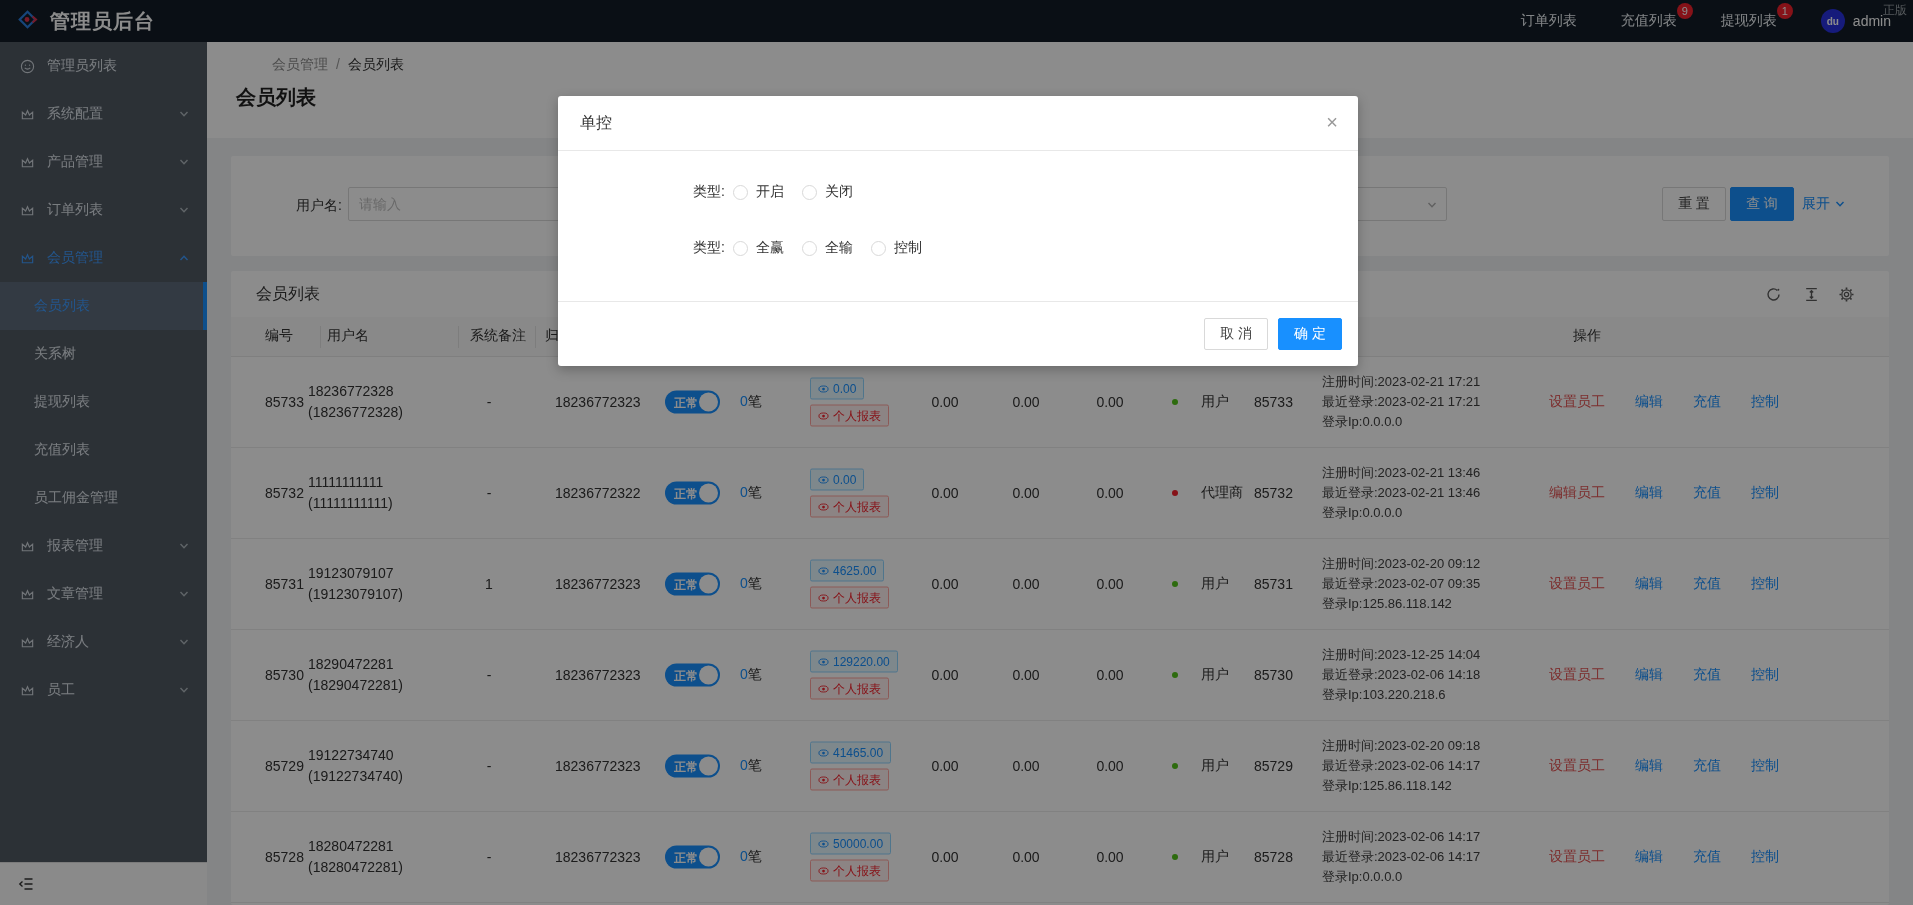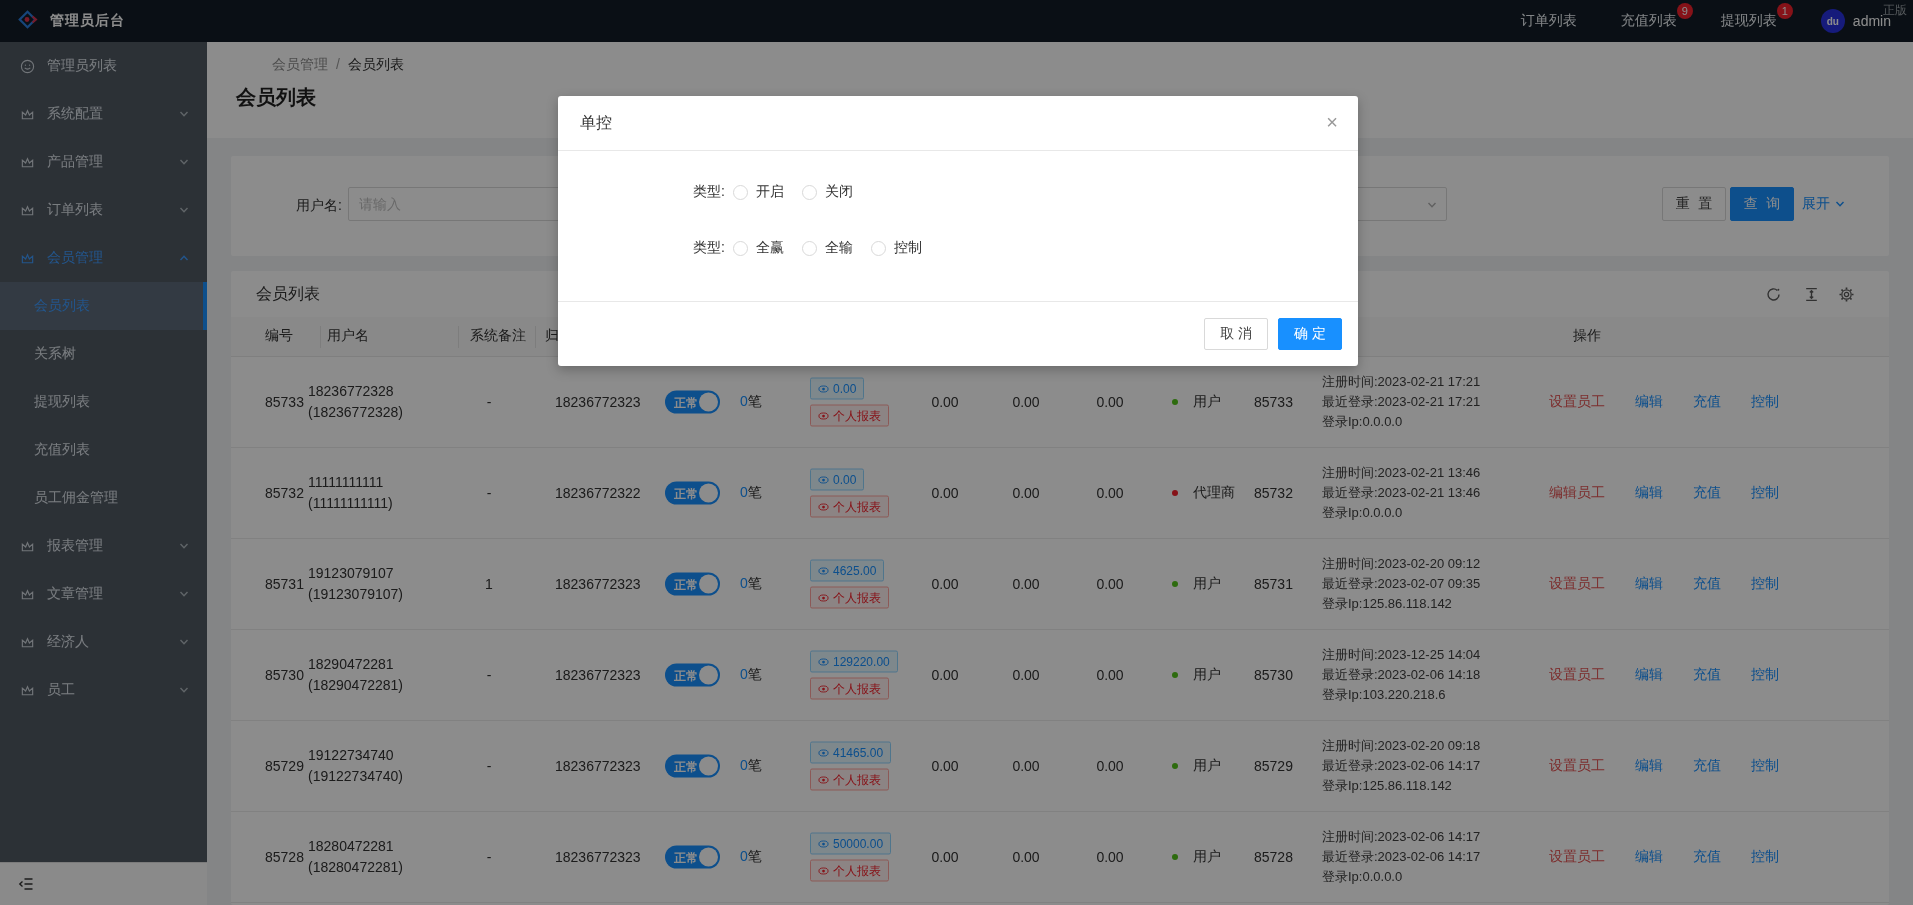--- a/index.html
+++ b/index.html
@@ -2,21 +2,21 @@
 <html style="--accent: #1890ff; --danger: #f5222d; --red-link: #e25454; --navbar-bg: #131d27; --sidebar-bg: #515a63;"><head>
 <meta charset="utf-8">
 <style>
   * { margin:0; padding:0; box-sizing:border-box; }
   html,body { width:1913px; height:905px; overflow:hidden; }
   body { font-family:"Liberation Sans","DejaVu Sans",sans-serif; background:#f0f2f5; position:relative; font-size:14px; color:#333; }
 
   
   .navbar { position:absolute; left:0; top:0; width:1913px; height:42px; background:var(--navbar-bg,#131d27); display:flex; align-items:center; z-index:10; }
   .logo { display:flex; align-items:center; gap:10px; padding-left:16px; }
-  .logo-text { color:#fff; font-size:14px; font-weight:bold; letter-spacing:1px; }
+  .logo-text { color:#fff; font-size:20px; font-weight:bold; letter-spacing:1px; }
   .nav-right { position:absolute; right:22px; top:0; height:42px; display:flex; align-items:center; gap:44px; }
   .nav-item { position:relative; color:#eef2f6; font-size:14px; cursor:pointer; }
   .badge { position:absolute; top:-9px; right:-16px; min-width:16px; height:16px; border-radius:8px; background:var(--danger,#f5222d); color:#fff; font-size:11px; line-height:16px; text-align:center; padding:0 3px; }
   .user-wrap { display:flex; align-items:center; gap:8px; }
   .avatar { width:24px; height:24px; border-radius:50%; background:#2932e1; color:#fff; font-size:10px; font-weight:bold; display:flex; align-items:center; justify-content:center; }
   .admin-name { color:#fff; font-size:14px; }
   .watermark { position:absolute; top:2px; right:6px; font-size:12px; color:#9aa0a6; z-index:11; }
 
   
   .sidebar { position:absolute; left:0; top:42px; width:207px; height:820px; background:var(--sidebar-bg,#515a63); z-index:5; }
@@ -39,21 +39,21 @@
   .bc-current { color:#333; }
   .page-title { position:absolute; left:29px; top:42px; font-size:20px; font-weight:bold; color:#1f1f1f; }
 
   
   .filter-card { position:absolute; left:231px; top:156px; width:1658px; height:100px; background:#fff; border-radius:2px; }
   .f-label { position:absolute; left:45px; top:41px; width:66px; text-align:right; color:#333; }
   .f-input { position:absolute; left:117px; top:31px; width:300px; height:34px; border:1px solid #d9d9d9; border-radius:2px; padding:0 10px; font-size:14px; color:#333; outline:none; font-family:inherit; }
   .f-input::placeholder { color:#bfbfbf; }
   .f-select { position:absolute; left:994px; top:31px; width:222px; height:34px; border:1px solid #d9d9d9; border-radius:2px; background:#fff; cursor:pointer; }
   .f-select .sel-chev { position:absolute; right:9px; top:12px; width:10px; height:10px; color:#b0b0b0; display:inline-flex; }
-  .btn { height:34px; border-radius:2px; font-size:14px; cursor:pointer; font-family:Liberation Mono, monospace; }
+  .btn { height:34px; border-radius:2px; font-size:14px; cursor:pointer; font-family:Liberation Serif, serif; }
   .btn-default { position:absolute; left:1431px; top:31px; width:64px; background:#fff; border:1px solid #d9d9d9; color:#444; }
   .btn-primary { position:absolute; left:1499px; top:31px; width:64px; background:var(--accent,#1890ff); border:1px solid var(--accent,#1890ff); color:#fff; }
   .expand-link { position:absolute; left:1571px; top:39px; color:var(--accent,#1890ff); cursor:pointer; display:flex; align-items:center; gap:5px; }
   .expand-link .sel-chev { width:10px; height:10px; display:inline-flex; }
 
   
   .table-card { position:absolute; left:231px; top:271px; width:1658px; height:634px; background:#fff; border-radius:2px; overflow:hidden; }
   .card-head { position:relative; height:46px; }
   .card-title { position:absolute; left:25px; top:13px; font-size:16px; color:#333; font-weight:500; }
   .tool-icon { position:absolute; top:15px; width:17px; height:17px; color:#5a5a5a; cursor:pointer; display:inline-flex; }
@@ -74,21 +74,21 @@
   .c-toggle .knob { position:absolute; right:2px; top:2px; width:19px; height:19px; border-radius:50%; background:#fff; }
   .c-count { left:509px; }
   .c-count b { color:var(--accent,#1890ff); font-weight:normal; }
   .c-reports { left:579px; display:flex; flex-direction:column; gap:5px; align-items:flex-start; }
   .mini-btn { display:inline-flex; align-items:center; gap:4px; height:22px; padding:0 7px; border-radius:2px; font-size:12px; cursor:pointer; font-family:inherit; }
   .mini-btn .eye-slot { display:inline-flex; width:11px; height:11px; }
   .amt { background:#e6f7ff; border:1px solid #91d5ff; color:var(--accent,#1890ff); }
   .rep { background:#fff1f0; border:1px solid #ffa39e; color:var(--danger,#f5222d); }
   .c-num { width:80px; text-align:center; }
   .n1{left:674px;} .n2{left:755px;} .n3{left:839px;}
-  .c-type { left:941px; display:flex; align-items:center; gap:15px; }
+  .c-type { left:941px; display:flex; align-items:center; gap:23px; }
   .c-type .dot { width:6px; height:6px; border-radius:50%; display:inline-block; }
   .c-time { left:1091px; width:210px; font-size:13px; color:#404040; line-height:20px; }
   .c-actions { left:1318px; display:flex; gap:30px; white-space:nowrap; }
   .act { cursor:pointer; text-decoration:none; font-size:14px; }
   .act.red { color:var(--red-link,#e25454); }
   .act.blue { color:var(--accent,#1890ff); }
 
   
   .mask { position:absolute; inset:0; background:rgba(0,0,0,0.45); z-index:50; }
   .modal { position:absolute; left:558px; top:96px; width:800px; height:270px; background:#fff; border-radius:3px; box-shadow:0 4px 12px rgba(0,0,0,0.25); z-index:60; }

